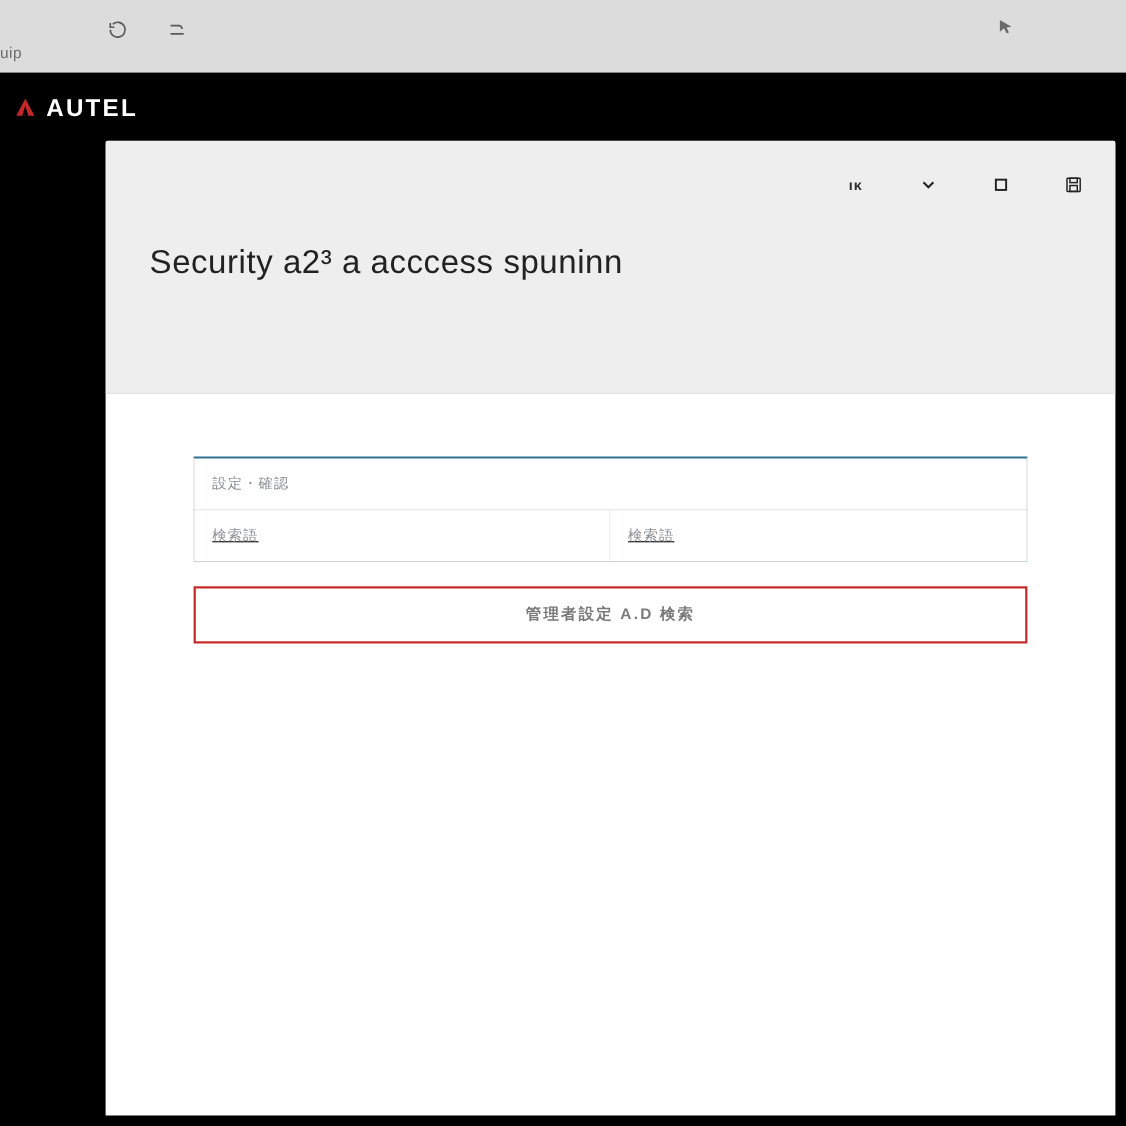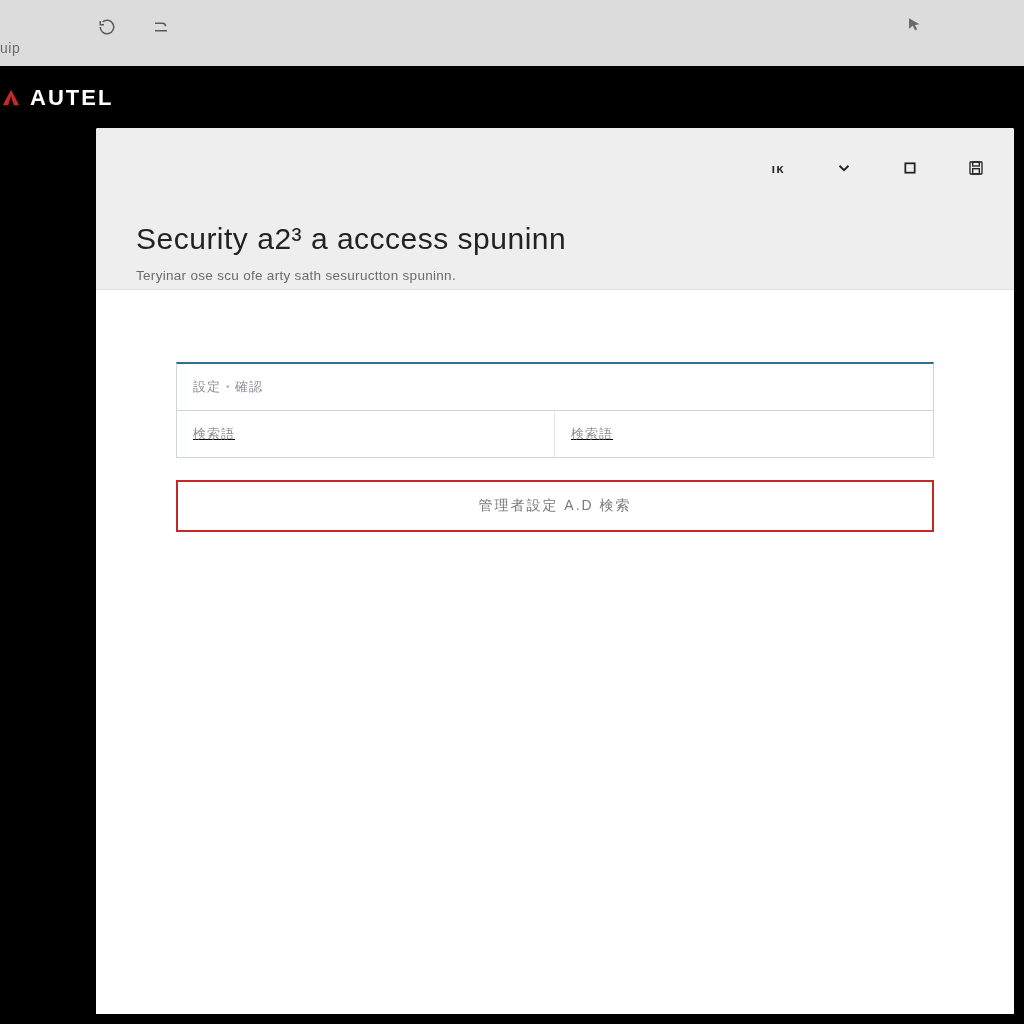--- a/index.html
+++ b/index.html
@@ -26,67 +26,67 @@
   .chrome-cursor {
     position: absolute; right: 96px; top: 16px; width: 22px; height: 22px; color:#6a6a6a;
   }
 
   
   .app {
     position: absolute; left: 0; top: 66px; width: 1024px; height: 958px;
     background: #000;
   }
   .brand {
-    position: absolute; left: 0; top: 14px; height: 36px;
+    position: absolute; left: 12px; top: 14px; height: 36px;
     display: flex; align-items: center; gap: 8px;
     color: #fff; font-weight: 700; font-size: 22px; letter-spacing: 2px;
   }
   .brand-icon { width: 22px; height: 22px; }
 
   .panel {
     position: absolute; left: 96px; top: 62px; right: 10px; bottom: 10px;
     background: #fff; border-radius: 2px 2px 0 0;
     box-shadow: 0 0 0 1px rgba(0,0,0,.05);
     overflow: hidden;
   }
   .panel-header {
-    height: 162px; background: #eeeeee; padding: 36px 40px 0 40px; position: relative;
+    height: 230px; background: #eeeeee; padding: 36px 40px 0 40px; position: relative;
     border-bottom: 1px solid #e2e2e2;
   }
   .panel-actions {
     position: absolute; top: 30px; right: 28px; display: flex; gap: 46px; align-items:center;
     color: #2b2b2b;
   }
   .panel-actions .ico { width: 20px; height: 20px; display:flex; align-items:center; justify-content:center; }
   .page-title {
     position:absolute; top:94px; left:40px;
     font-size: 30px; font-weight: 400; color: #222; letter-spacing: .5px;
   }
   .page-subtitle {
     position:absolute; top:140px; left:40px;
     font-size: 13.5px; color: #6b6b6b; letter-spacing: .3px;
   }
 
-  .form-area { padding: 72px 80px 0 80px; }
+  .form-area { padding: 37px 80px 0 80px; margin-top: 20px; }
   .fields {
     display: flex; border: 1px solid #cfd6da; border-top: 2px solid #2f6f8f;
   }
   .field {
     flex: 1 1 50%; padding: 14px 16px; font-size: 13px; color: #8a8f93; letter-spacing: 1px;
     border-right: 1px solid #e4e8ea; background:#fff;
   }
   .field:last-child { border-right: none; }
   .fields-row2 {
     display:flex; border:1px solid #cfd6da; border-top:none;text-decoration:underline;
   }
   .primary-btn {
     margin-top: 22px; width: 100%; height: 52px;
     background: #fff; border: 2px solid #c62828; color: #7a7a7a;
     font-size: 14px; letter-spacing: 2px; cursor: pointer;
-    display:flex; align-items:center; justify-content:center;
+    display:flex; align-items:center; justify-content:center;font-weight:bold;
   }
 
   svg { display:block; }
 </style>
 </head>
 <body>
 
 <div class="browser-chrome">
   <span class="chrome-urlfrag">uip</span>
   <span class="chrome-refresh">
@@ -137,21 +137,20 @@
         </span>
         <span class="ico">
           <svg viewBox="0 0 24 24" width="16" height="16" fill="none" stroke="#222" stroke-width="2">
               <rect x="3" y="3" width="18" height="18" rx="1"></rect>
               <rect x="7" y="3" width="10" height="6"></rect>
               <rect x="7" y="13" width="10" height="8"></rect>
             </svg>
         </span>
       </div>
       <h1 class="page-title">Security a2³ a acccess spuninn</h1>
-      <p class="page-subtitle">Teryinar ose scu ofe arty sath sesuructton spuninn.</p>
     </div>
 
     <div class="form-area">
       <div class="fields">
         <div class="field">設定・確認</div>
       </div>
       <div class="fields-row2">
         <div class="field">検索語</div>
         <div class="field">検索語</div>
       </div>

